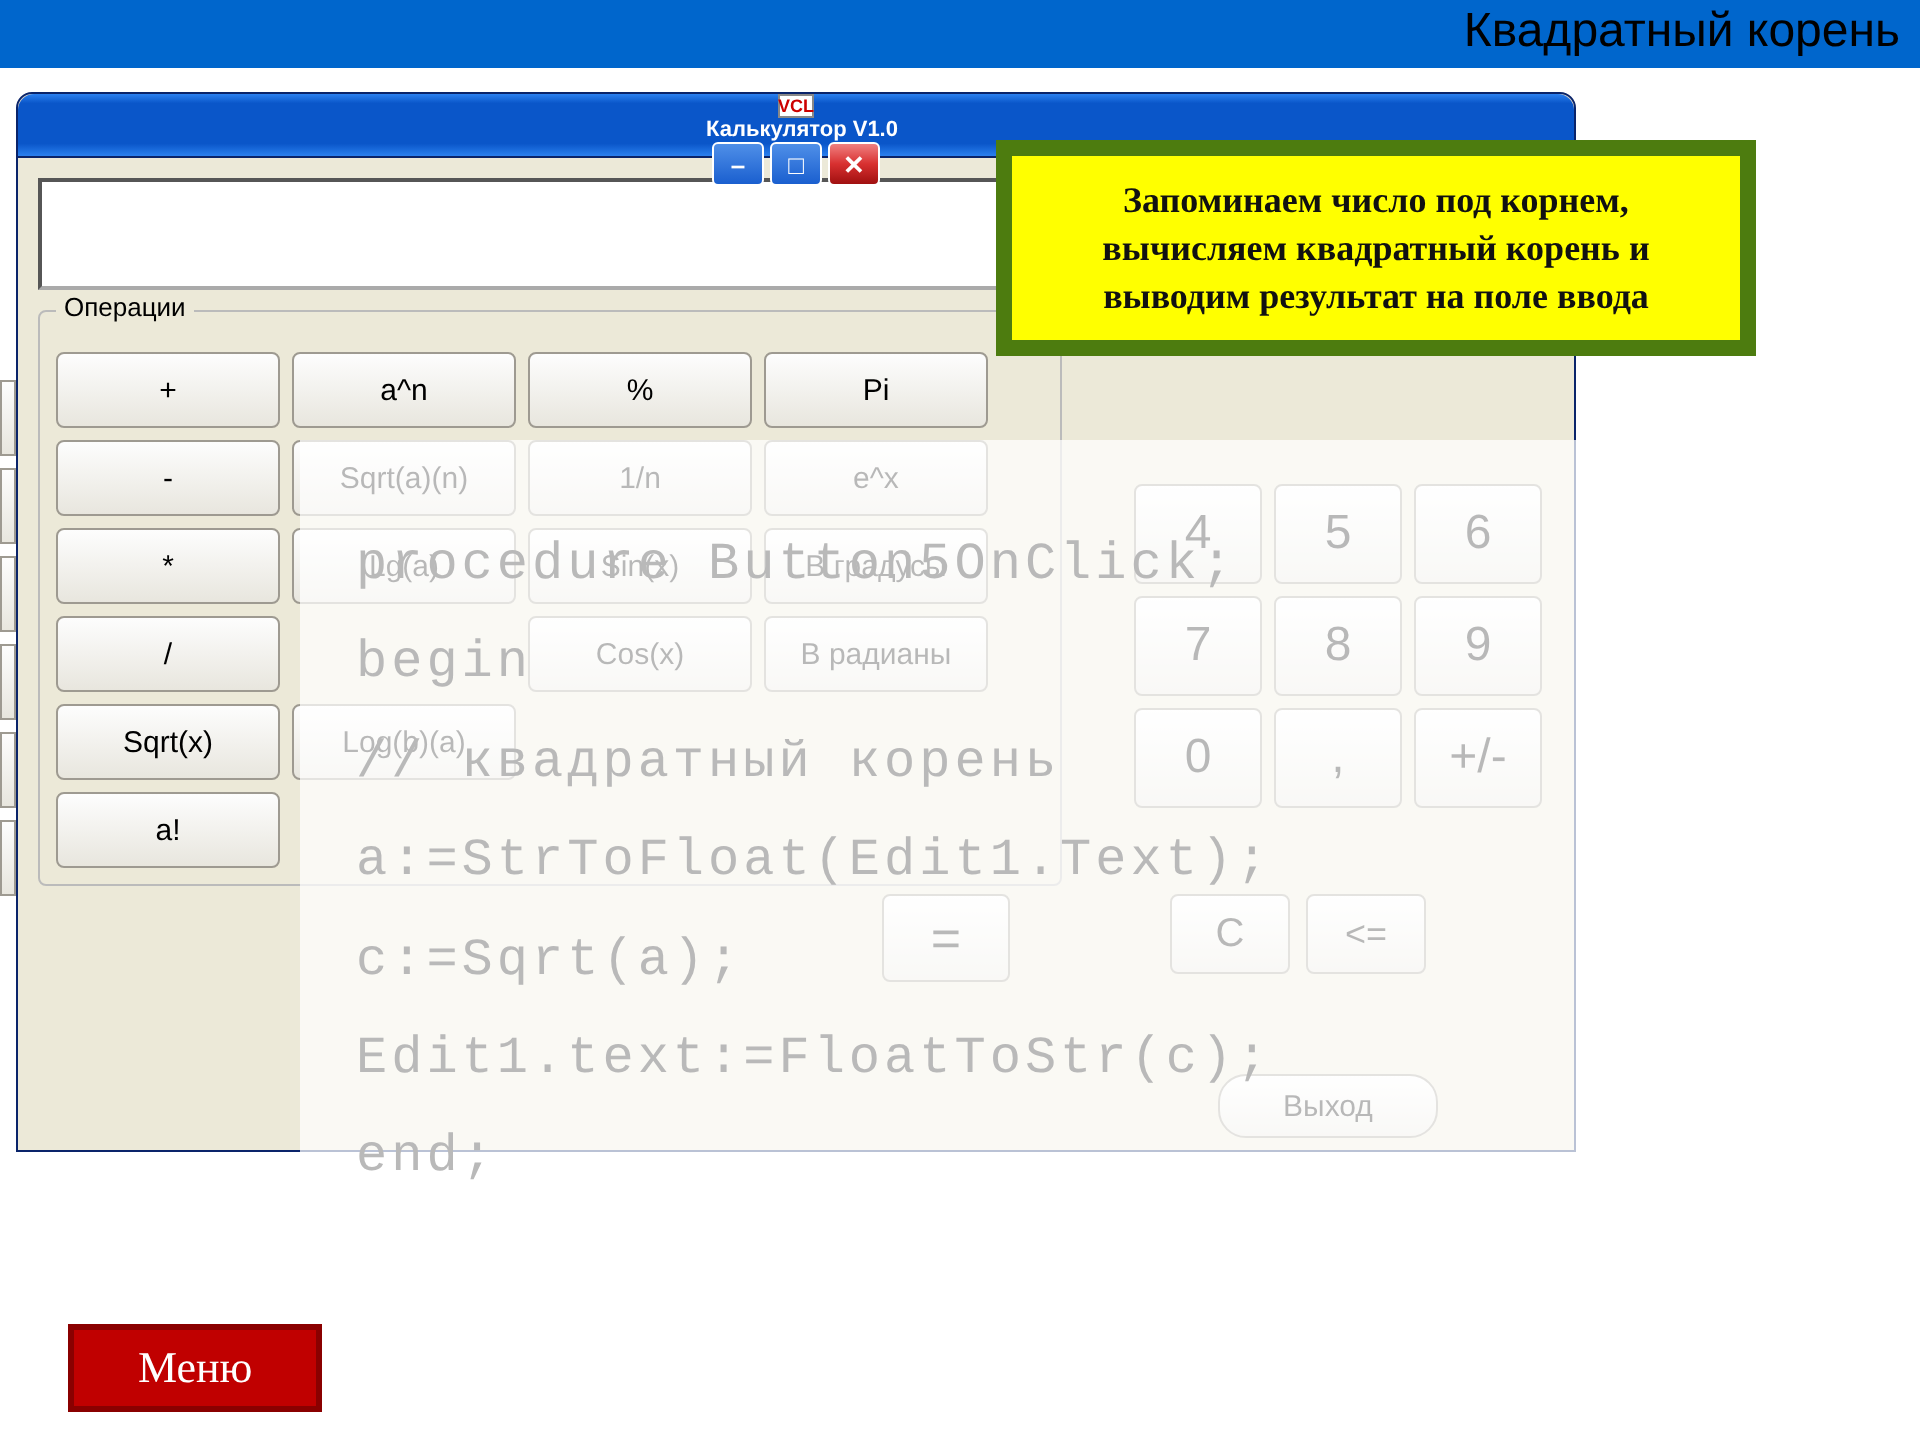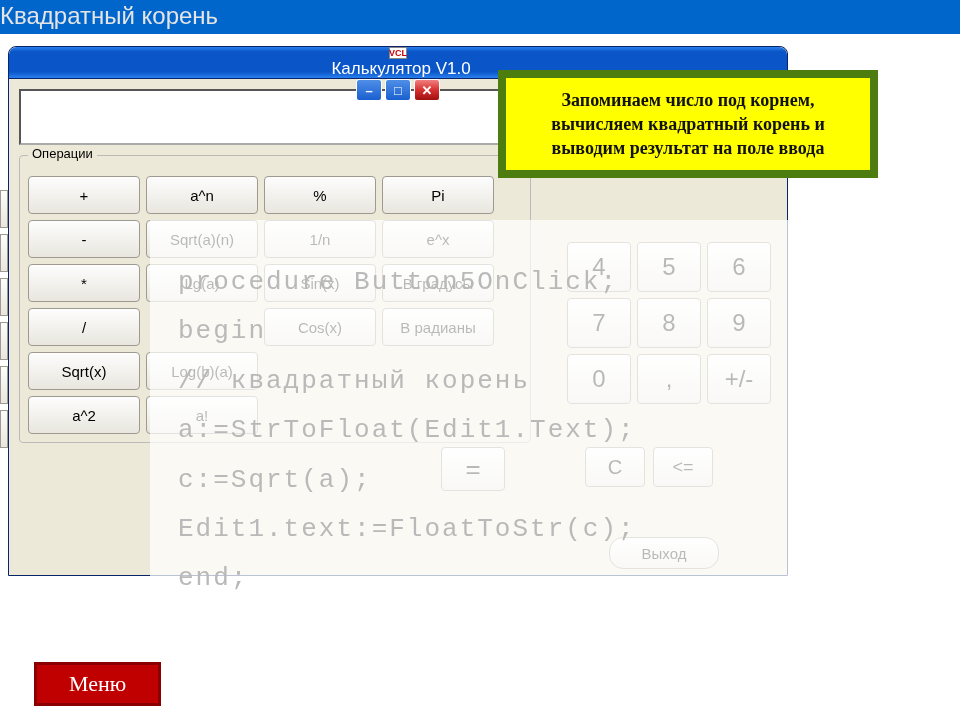--- a/index.html
+++ b/index.html
@@ -6,22 +6,22 @@
   body {
     width: 960px;
     height: 720px;
     background: #fff;
     font-family: Tahoma, Arial, sans-serif;
     position: relative;
     overflow: hidden;
   }
   .slide-header {
     background: #0066cc;
-    color: #e5e5e5;
-    text-align: left;
+    color: #000000;
+    text-align: right;
     font-size: 24px;
     padding: 2px 10px 4px 0;
     font-weight: normal;
   }
   .calc-window {
     position: absolute;
     top: 46px;
     left: 8px;
     width: 780px;
     height: 530px;
@@ -46,23 +46,23 @@
     border: 1px solid #888;
     font-size: 9px;
     color: #c00;
     display:flex;
     align-items:center;
     justify-content:center;
     font-weight:bold;
   }
   .title-text {
     color: #fff;
-    font-size: 17px;
+    font-size: 11px;
     margin-left: 6px;
-    font-weight: normal;
+    font-weight: bold;
     flex: 1;
     text-align: right;
   }
   .win-btns { display:flex; gap:3px; }
   .win-btn {
     width: 26px; height: 22px;
     border-radius: 3px;
     border: 1px solid #fff;
     display:flex; align-items:center; justify-content:center;
     color:#fff; font-weight:bold; font-size:13px;
@@ -277,21 +277,20 @@
         <div class="calc-btn">/</div>
         <div class="calc-btn" style="visibility:hidden"></div>
         <div class="calc-btn">Cos(x)</div>
         <div class="calc-btn">В радианы</div>
 
         <div class="calc-btn">Sqrt(x)</div>
         <div class="calc-btn">Log(b)(a)</div>
         <div class="calc-btn" style="visibility:hidden"></div>
         <div class="calc-btn" style="visibility:hidden"></div>
 
-        <div class="calc-btn">a^2</div>
         <div class="calc-btn">a!</div>
       </div>
     </div>
 
     <div class="numpad">
       <div class="num-btn">4</div>
       <div class="num-btn">5</div>
       <div class="num-btn">6</div>
       <div class="num-btn">7</div>
       <div class="num-btn">8</div>

